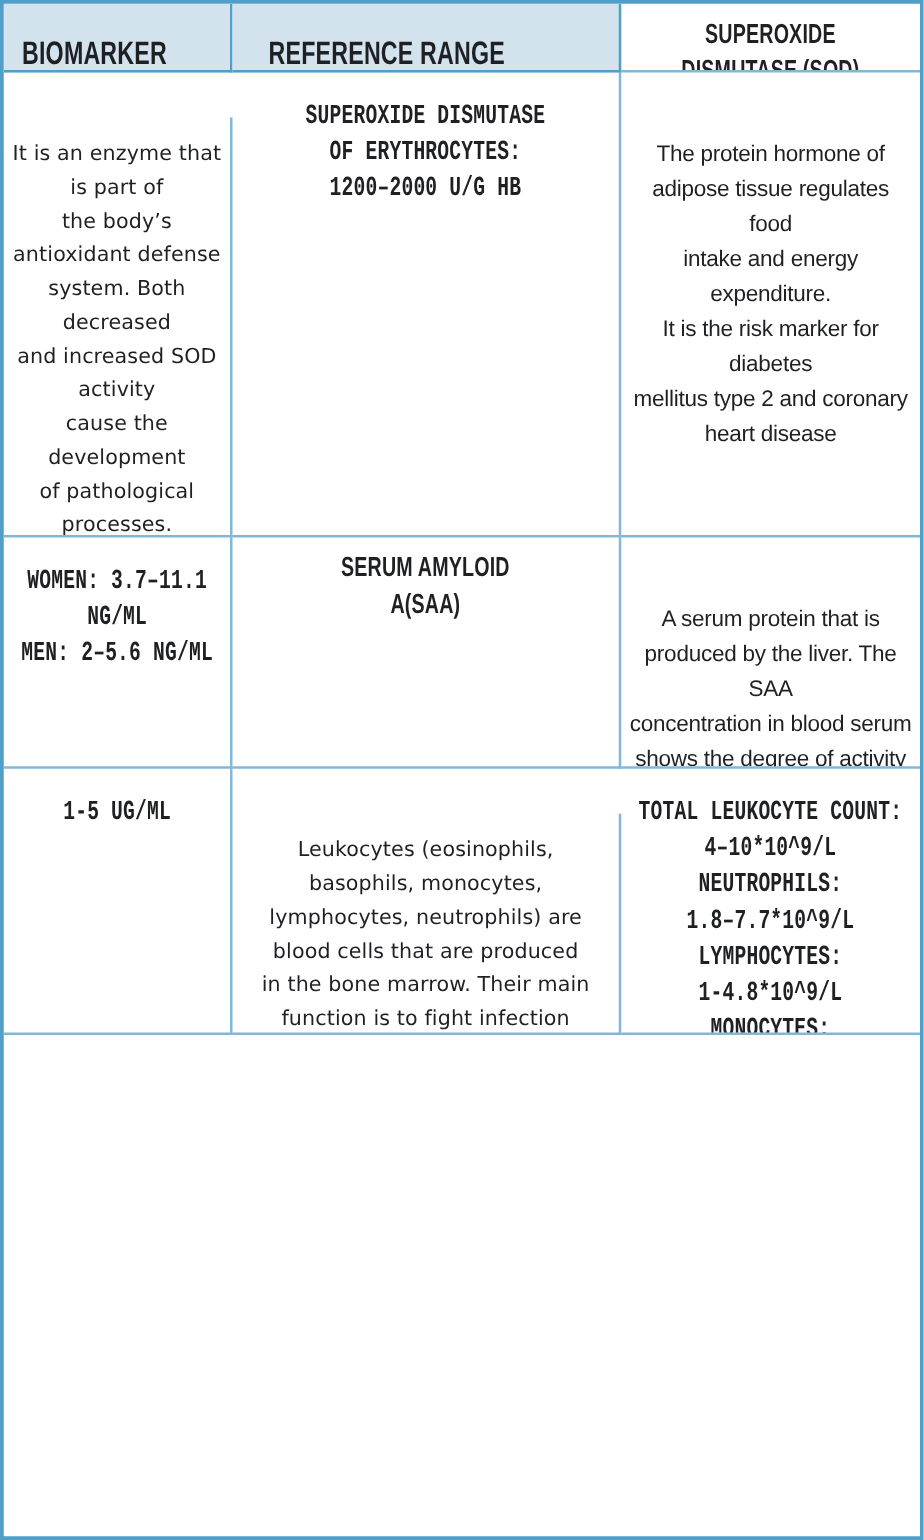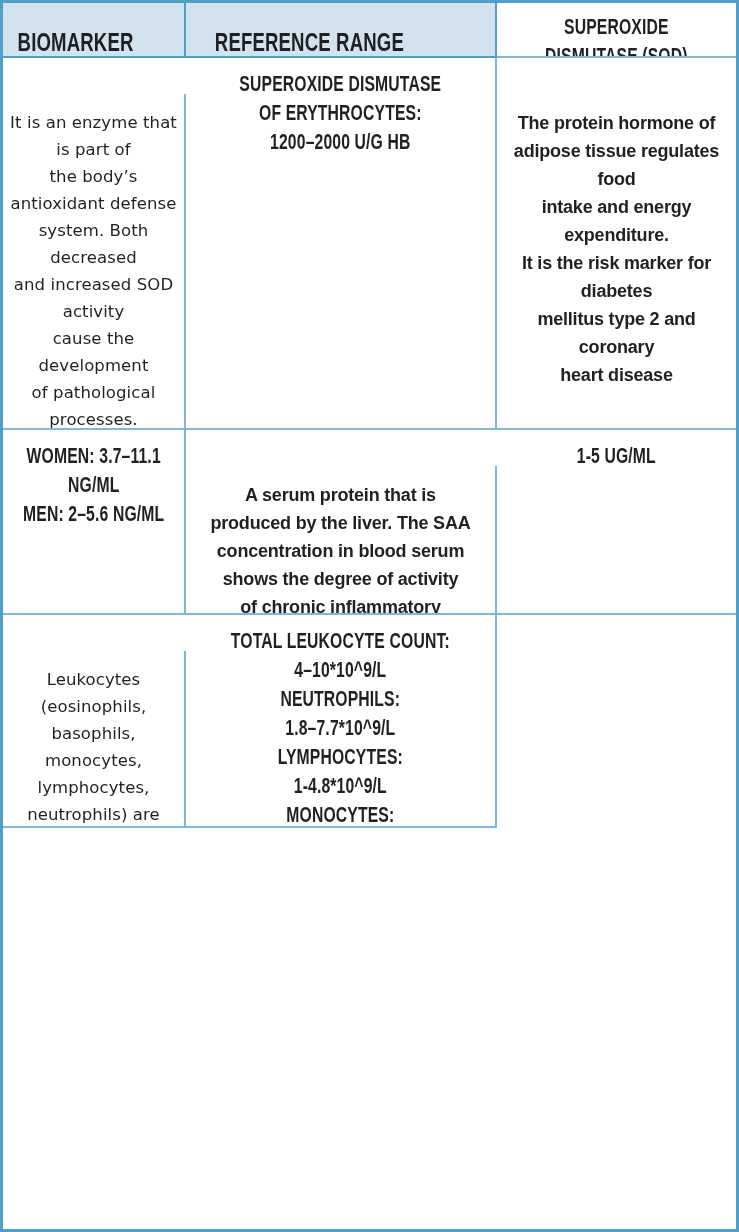--- a/index.html
+++ b/index.html
@@ -55,40 +55,40 @@
     transform-origin: 50% 50%;
     font-weight: bold;
     letter-spacing: 0.2px;
     white-space: pre-line;
   }
   .head .squeeze { font-size: 26px; line-height: 28px; }
 
   .c-name { padding-top: 9px; }
   .c-name .squeeze { font-size: 22px; line-height: 29px; }
 
-  .c-ref { padding-top: 11px; }
+  .c-ref { padding-top: 20px; font-family: Liberation Mono, monospace; }
   .c-ref .squeeze { font-size: 22px; line-height: 29px; }
 
   .c-desc {
     padding: 15px 6px 0 6px;
     white-space: pre-line;
     margin-top: 36px;
   }
   .desc-wide {
     font-family: "DejaVu Sans", sans-serif;
     font-size: 16.5px;
     line-height: 27px;
     letter-spacing: 0.1px;
   }
   .desc-narrow {
     font-family: "Liberation Sans", sans-serif;
     font-size: 18px;
     line-height: 28px;
     letter-spacing: -0.2px;
-    font-weight: 700;
+    font-weight: 400;
   }
 </style>
 </head>
 <body>
 
 <div class="table-wrap">
   <div class="grid" id="grid">
     <div class="cell head">
       <span class="squeeze">BIOMARKER</span>
     </div>
@@ -123,20 +123,24 @@
 adipose tissue regulates food
 intake and energy expenditure.
 It is the risk marker for diabetes
 mellitus type 2 and coronary
 heart disease</div>
   <div class="cell c-ref">
     <span class="squeeze">WOMEN: 3.7–11.1 NG/ML
 MEN: 2–5.6 NG/ML</span>
   </div>
 
+  <div class="cell c-name">
+    <span class="squeeze">SERUM AMYLOID
+A(SAA)</span>
+  </div>
   <div class="cell c-desc desc-narrow">A serum protein that is
 produced by the liver. The SAA
 concentration in blood serum
 shows the degree of activity
 of chronic inflammatory
 processes. SAA levels increase
 with age</div>
   <div class="cell c-ref">
     <span class="squeeze">1-5 UG/ML</span>
   </div>

